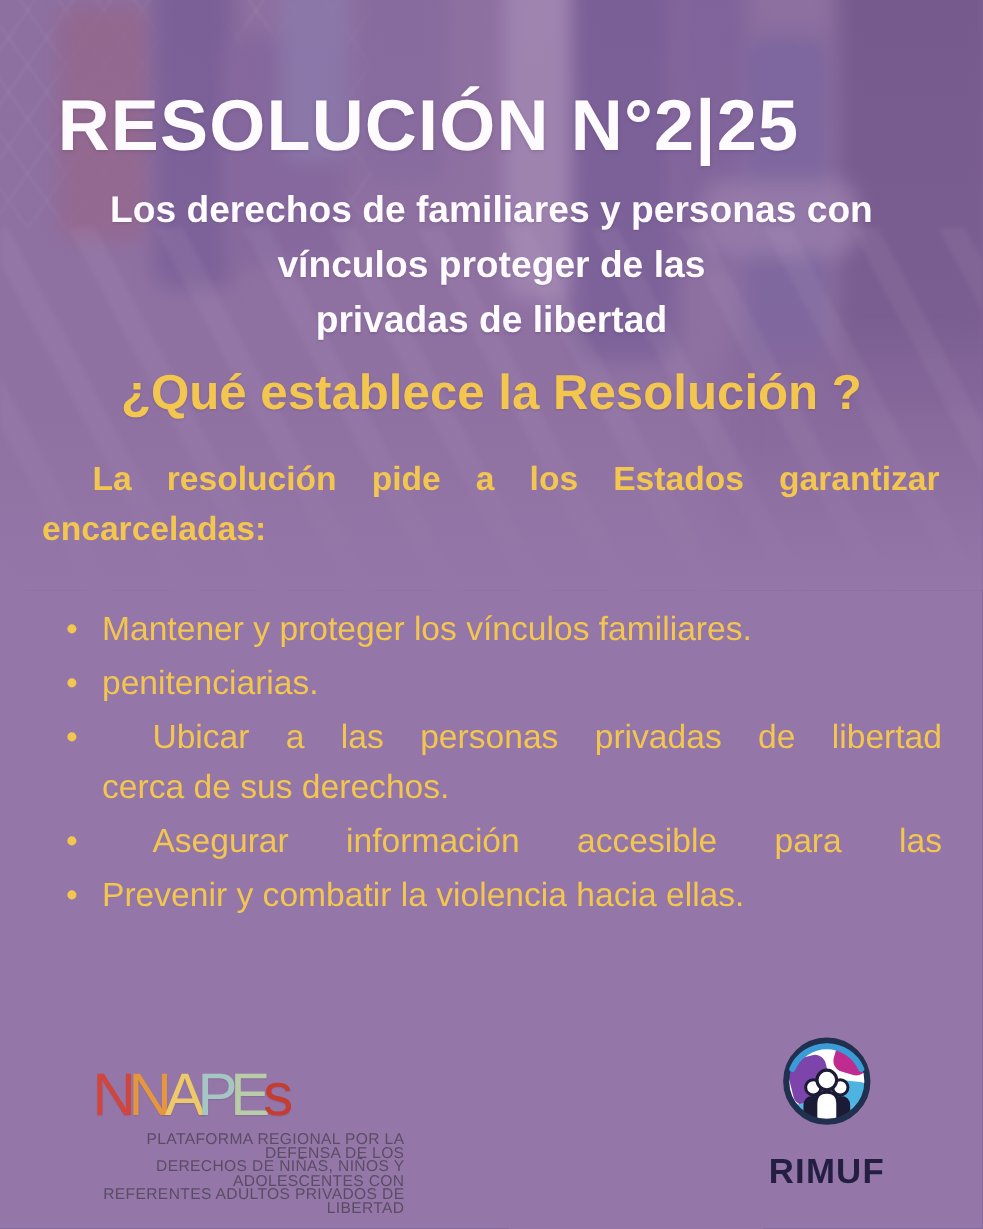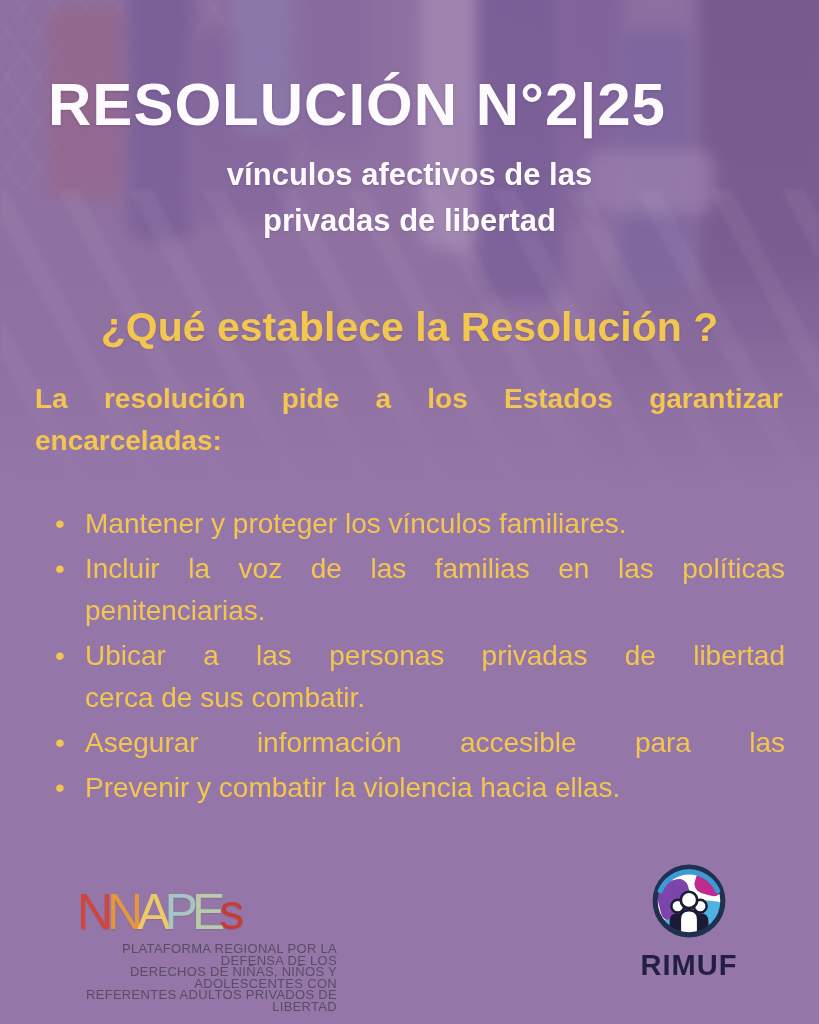--- a/index.html
+++ b/index.html
@@ -63,40 +63,40 @@
   .subtitle{position:absolute;left:0;top:152px;width:819px;text-align:center;
     color:var(--title-white);font-size:31px;font-weight:700;line-height:46px;
     text-shadow:0 1px 2px rgba(70,45,95,.2);}
   .question-heading{
     position:absolute;left:0;top:304px;width:819px;text-align:center;
     color:var(--accent-yellow);font-size:41px;font-weight:800;
     text-shadow:0 1px 2px rgba(70,45,95,.2);
   }
   .intro{position:absolute;left:35px;top:378px;width:748px;
     color:var(--accent-yellow);font-size:28px;font-weight:700;line-height:42px;}
-  .jline{text-align:justify;text-align-last:justify;}
+  .jline{text-align:justify;text-align-last:justify;margin-left:42px;}
   .lline{text-align:left;text-align-last:left;}
 
   .bullet-list{position:absolute;left:85px;top:503px;width:700px;list-style:none;}
   .bullet-item{position:relative;color:var(--accent-yellow);
     font-size:28px;font-weight:400;line-height:42px;margin-bottom:3px;}
   .bullet-item::before{content:"\2022";position:absolute;left:-30px;top:0;
     color:var(--accent-yellow);font-size:28px;}
 
   
   .footer{position:absolute;left:0;top:860px;width:819px;height:164px;z-index:2;}
   .nnapes-logo{position:absolute;left:77px;top:28px;width:260px;}
   .nnapes-wordmark{font-size:50px;font-weight:400;letter-spacing:-4px;line-height:48px;
     text-shadow:0 1px 1px rgba(60,40,80,.15);}
   .nnapes-letter{display:inline-block;margin-right:-2px;}
   .nnapes-tagline{margin-top:7px;color:var(--nnapes-tagline);
     font-size:13px;font-weight:400;letter-spacing:.3px;line-height:11.5px;text-align:right;}
 
   .rimuf-logo{position:absolute;left:633px;top:0;width:112px;text-align:center;}
-  .rimuf-label{margin-top:3px;color:var(--rimuf-navy);
+  .rimuf-label{margin-top:14px;color:var(--rimuf-navy);
     font-size:29px;font-weight:800;letter-spacing:1px;}
 </style>
 </head>
 <body>
 
 <div class="poster">
 
   <div class="photo-area">
     <div class="ph ph-fence"></div>
     <div class="ph ph1"></div>
@@ -112,42 +112,42 @@
     <div class="ph ph10"></div>
     <div class="ph ph-hand"></div>
     <div class="ph-stripes"></div>
     <div class="ph-tint"></div>
   </div>
 
   <div class="content">
     <h1 class="page-title">RESOLUCIÓN N°2|25</h1>
 
     <div class="subtitle">
-        <div>vínculos afectivos de las</div>
+        <div>Los derechos de familiares y personas con</div>
+        <div>vínculos proteger de las</div>
         <div>privadas de libertad</div>
       </div>
 
     <h2 class="question-heading">¿Qué establece la Resolución ?</h2>
 
     <div class="intro">
         <div class="jline">La resolución pide a los Estados garantizar</div>
         <div class="lline">encarceladas:</div>
       </div>
 
     <ul class="bullet-list">
         <li class="bullet-item">
           <div class="lline">Mantener y proteger los vínculos familiares.</div>
         </li>
         <li class="bullet-item">
-          <div class="jline">Incluir la voz de las familias en las políticas</div>
           <div class="lline">penitenciarias.</div>
         </li>
         <li class="bullet-item">
           <div class="jline">Ubicar a las personas privadas de libertad</div>
-          <div class="lline">cerca de sus combatir.</div>
+          <div class="lline">cerca de sus derechos.</div>
         </li>
         <li class="bullet-item">
           <div class="jline">Asegurar información accesible para las</div>
         </li>
         <li class="bullet-item">
           <div class="lline">Prevenir y combatir la violencia hacia ellas.</div>
         </li>
       </ul>
   </div>
 

